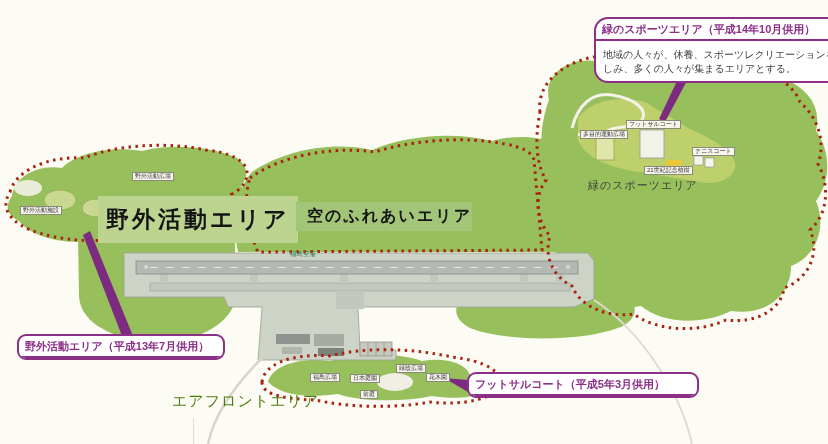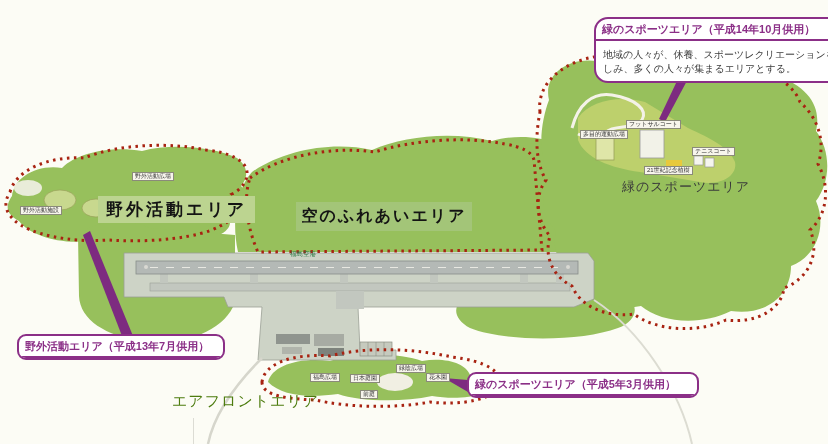--- a/index.html
+++ b/index.html
@@ -20,30 +20,30 @@
     font-weight:bold; color:#8b2f87; font-size:11px;
     padding:3px 6px 2px; border-bottom:2px solid #8b2f87; white-space:nowrap;
   }
   .callout-body {
     font-size:10px; color:#3c3c3c; padding:7px 7px 5px; line-height:1.38;
   }
 
   
   .area-label { position:absolute; z-index:20; white-space:nowrap; color:#141414; }
   .area-label.outdoor {
-    left:98px; top:196px; font-size:17px; font-weight:bold; letter-spacing:3px;
-    background:#bcd490; padding:2px 8px;
+    left:98px; top:196px; font-size:23px; font-weight:bold; letter-spacing:3px;
+    background:#bcd490; padding:8px 8px;
   }
   .area-label.sky {
-    left:296px; top:202px; width:176px; text-align:center;
+    left:296px; top:202px; width:176px; text-align:right;
     font-size:16px; font-weight:bold; letter-spacing:2px;
     background:#a3c578; padding:4px 0;
   }
   .area-label.sports {
-    left:588px; top:178px; font-size:13px; letter-spacing:1px; color:#3a3a3a;margin-left:34px;
+    left:588px; top:178px; font-size:11px; letter-spacing:1px; color:#3a3a3a;
   }
   .area-label.airfront {
     left:172px; top:392px; font-size:15px; letter-spacing:1px; color:#4d7c0f;
   }
 
   
   .tag {
     position:absolute; z-index:18; font-size:6px; line-height:1.2;
     background:#f7f5ec; border:1px solid #8a8a7a; color:#333;
     padding:0 2px; white-space:nowrap;
@@ -152,16 +152,16 @@
   <div class="callout" style="left:594px; top:17px; width:262px;border-radius:14px;">
     <div class="callout-title">緑のスポーツエリア（平成14年10月供用）</div>
     <div class="callout-body">地域の人々が、休養、スポーツレクリエーションを楽しみ、多くの人々が集まるエリアとする。</div>
   </div>
 
   <div class="callout" style="left:17px; top:334px; width:208px;">
     <div class="callout-title">野外活動エリア（平成13年7月供用）</div>
   </div>
 
   <div class="callout" style="left:467px; top:372px; width:232px;">
-    <div class="callout-title">緑のスポーツエリア（平成5年3月供用）</div>
+    <div class="callout-title">フットサルコート（平成5年3月供用）</div>
   </div>
 
 </div>
 
 </body></html>

